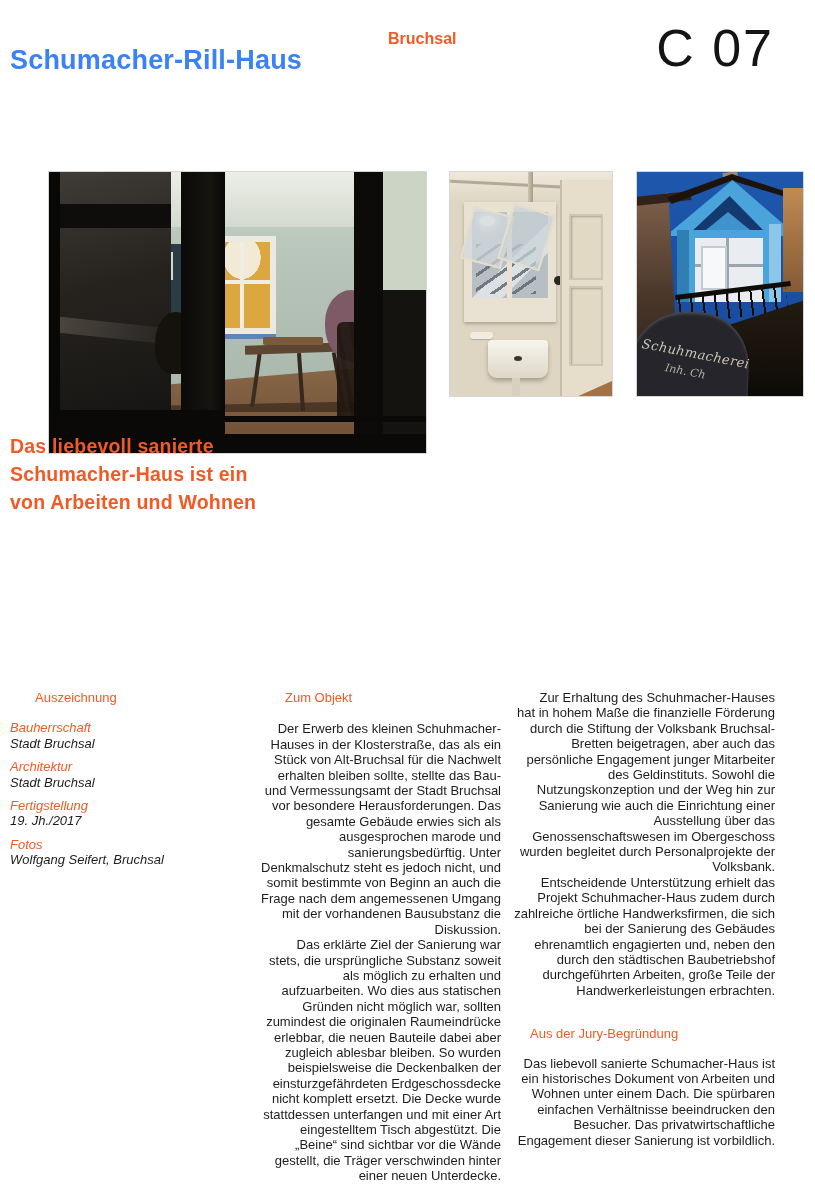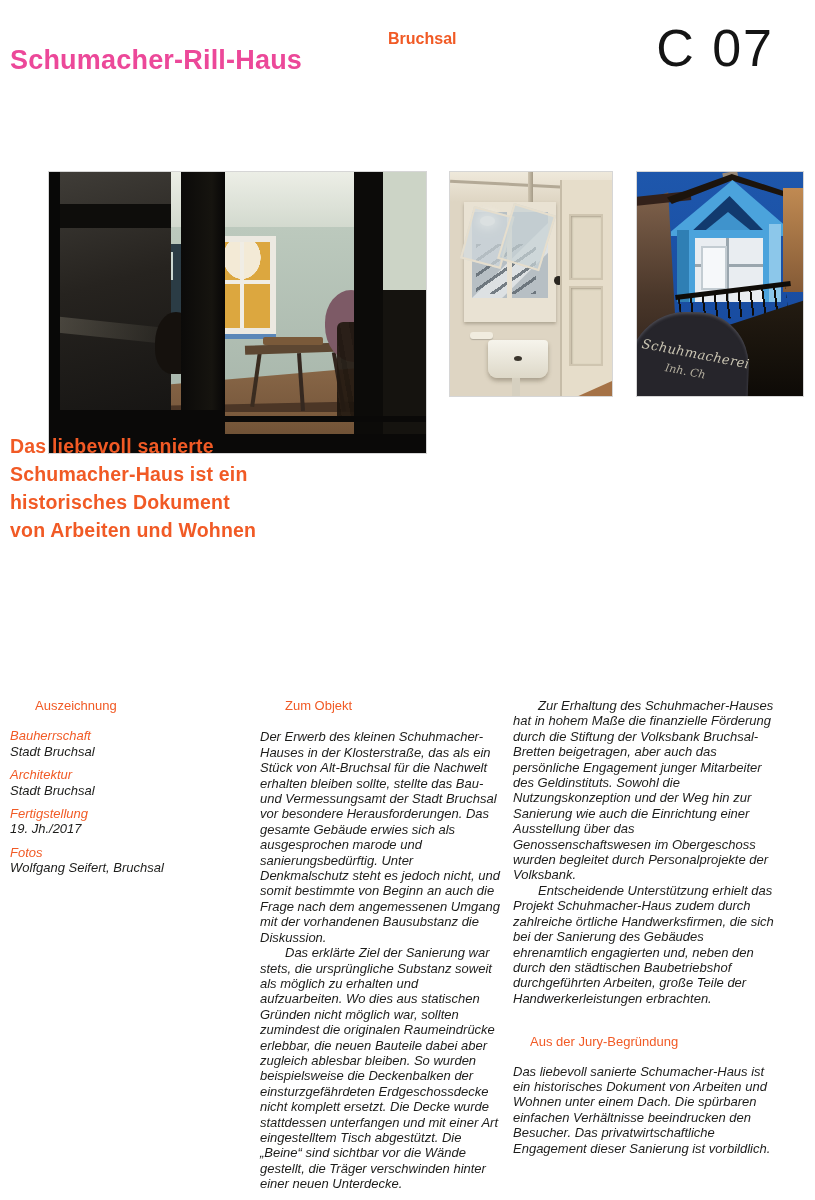--- a/index.html
+++ b/index.html
@@ -1,21 +1,21 @@
 <!DOCTYPE html>
 <html lang="de"><head>
 <meta charset="utf-8">
 <style>
   html,body{margin:0;padding:0;background:#ffffff;}
   .page{
     position:relative;width:815px;height:1200px;background:#ffffff;overflow:hidden;
     font-family:"Liberation Sans","DejaVu Sans",sans-serif;color:#1d1d1b;
   }
   
-  .title{position:absolute;left:10px;top:27px;font-size:27px;font-weight:700;color:#ec4899;letter-spacing:.2px;}
+  .title{position:absolute;left:10px;top:27px;font-size:27px;font-weight:700;color:#3b82f6;letter-spacing:.2px;}
   .subtitle{position:absolute;left:388px;top:30px;font-size:16px;font-weight:700;color:#f15a25;}
   .catnum{position:absolute;right:41px;top:18px;font-size:52px;font-weight:400;color:#141414;letter-spacing:2px;}
   
   .photo{position:absolute;overflow:hidden;border:1px solid #d6d6d6;box-sizing:border-box;background:#111;}
   .photo *{position:absolute;}
   #photo1{left:8px;top:155px;width:379px;height:283px;}
   #photo2{left:409px;top:155px;width:164px;height:226px;}
   #photo3{left:596px;top:155px;width:168px;height:226px;}
   
   .p1-ceiling{left:100px;top:0;width:279px;height:70px;background:linear-gradient(180deg,#eceee6,#ccd4c8);}
@@ -96,30 +96,30 @@
   .p3-railbar{left:38px;top:116px;width:116px;height:5px;background:#0f0c08;transform:rotate(-7deg);}
   .p3-rails{left:42px;top:120px;width:108px;height:26px;background:repeating-linear-gradient(90deg,#0f0c08 0 2px,rgba(0,0,0,0) 2px 12px);transform:rotate(-7deg);}
   .p3-eave{left:0;top:128px;width:168px;height:98px;background:linear-gradient(180deg,#241c12,#0d0a06);clip-path:polygon(0 56%,100% 0,100% 100%,0 100%);}
   .p3-sign{left:-10px;top:140px;width:122px;height:92px;background:#26252b;border-radius:48% 42% 0 0/70% 58% 0 0;box-shadow:inset 0 2px 3px rgba(150,150,160,.35);transform:rotate(2deg);}
   .p3-signtext{left:14px;top:34px;width:110px;font-family:"DejaVu Serif",serif;font-style:italic;font-size:13px;color:#c9c4b2;transform:rotate(9deg);letter-spacing:.5px;white-space:nowrap;}
   .p3-signtext2{left:38px;top:56px;width:80px;font-family:"DejaVu Serif",serif;font-style:italic;font-size:11px;color:#b5b0a0;transform:rotate(9deg);white-space:nowrap;}
   
   .standfirst{position:absolute;left:10px;top:432px;width:300px;color:#f15a25;font-size:19.5px;line-height:28px;font-weight:700;letter-spacing:.2px;}
   
   .cols{position:absolute;top:682px;left:0;width:815px;font-size:13px;line-height:15.4px;}
-  .col{position:absolute;top:16px;}
+  .col{position:absolute;top:8px;}
   .col1{left:10px;width:240px;}
   .col2{left:260px;width:241px;}
   .col3{left:513px;width:262px;}
   .ohead{color:#f15a25;font-size:13px;line-height:15.4px;margin:0 0 0 25px;font-weight:400;}
   .meta-items{margin-top:15px;}
   .meta-item{margin-bottom:8px;font-style:italic;}
   .meta-label{color:#f15a25;}
   .meta-value{color:#1d1d1b;}
-  .body p{margin:0;text-align:left;font-style:italic;}
+  .body p{margin:0;text-align:right;}
   .col2 .body{margin-top:16px;}
   .indent{text-indent:25px;}
   .jury-head{margin-top:28px;margin-left:17px;}
   .jury-body{margin-top:14px;}
 </style>
 </head>
 <body>
 
 <div class="page">
 
@@ -206,21 +206,20 @@
     <div class="p3-eave"></div>
     <div class="p3-sign">
       <div class="p3-signtext">Schuhmacherei</div>
       <div class="p3-signtext2">Inh. Ch</div>
     </div>
   </figure>
 
   <div class="standfirst">
     <div>Das liebevoll sanierte</div>
     <div>Schumacher-Haus ist ein</div>
-    <div>historisches Dokument</div>
     <div>von Arbeiten und Wohnen</div>
   </div>
 
   <div class="cols">
 
     <div class="col col1">
       <div class="ohead">Auszeichnung</div>
       <div class="meta-items">
         <div class="meta-item">
           <div class="meta-label">Bauherrschaft</div>

